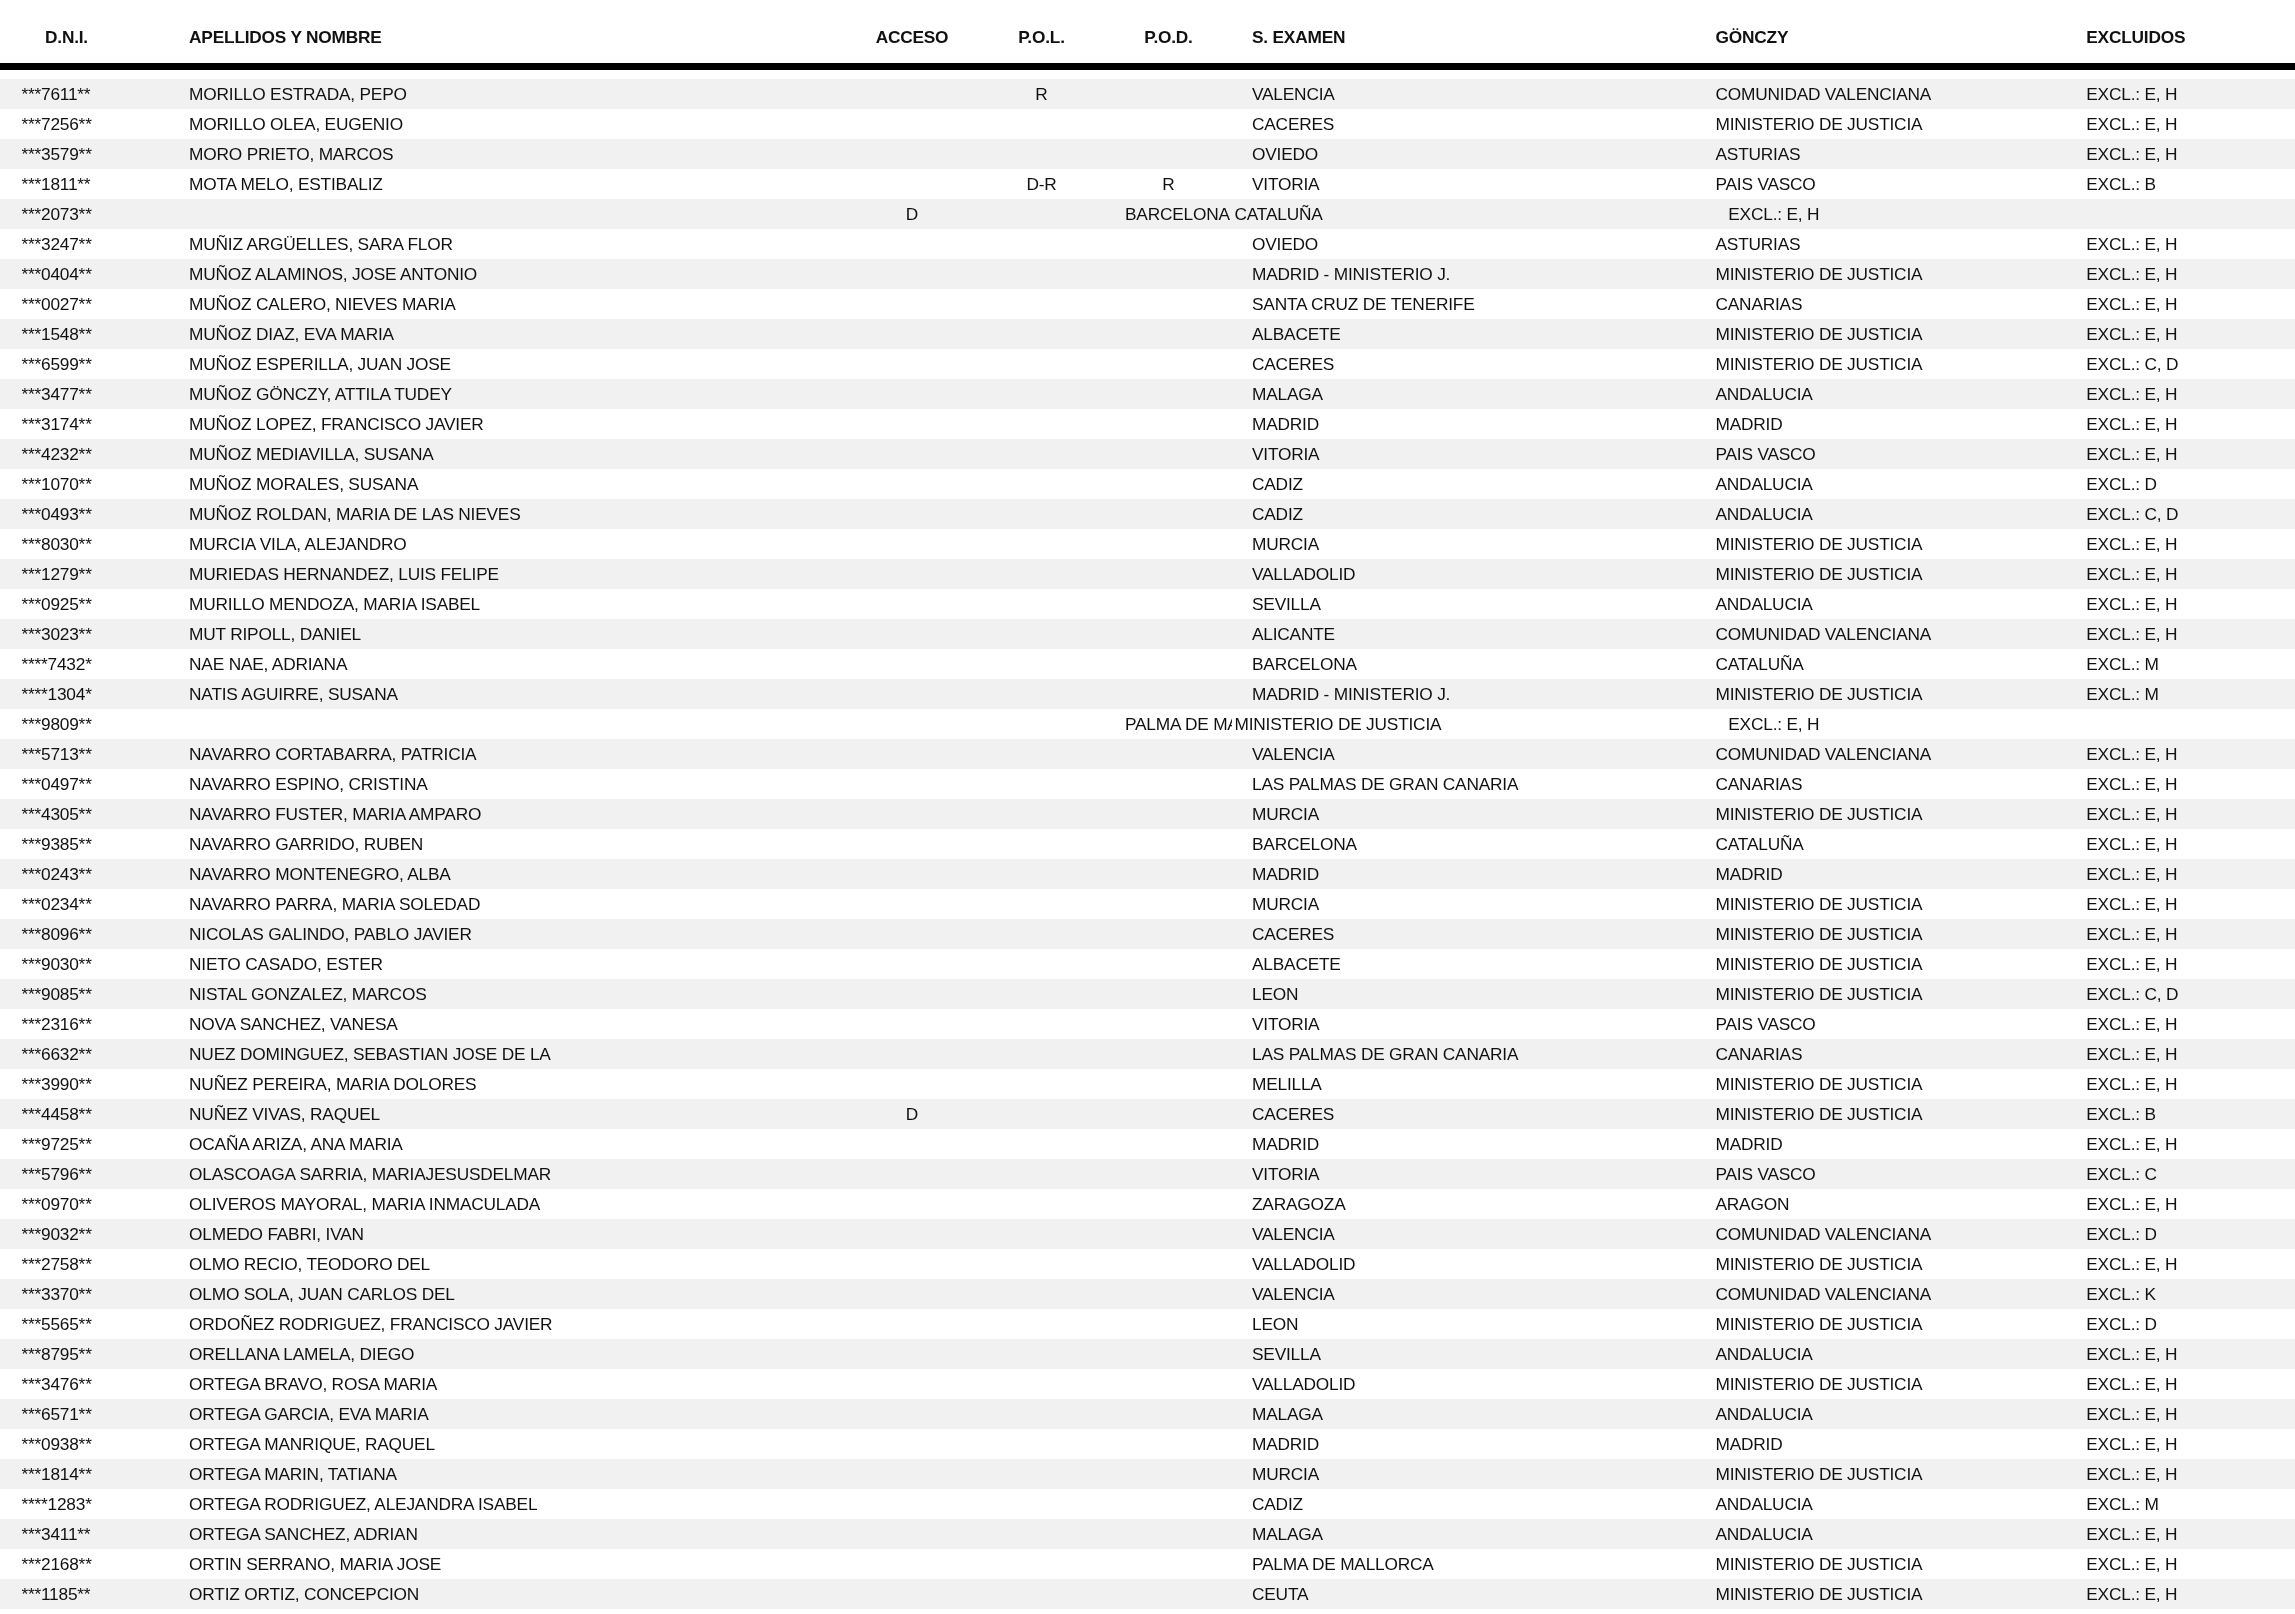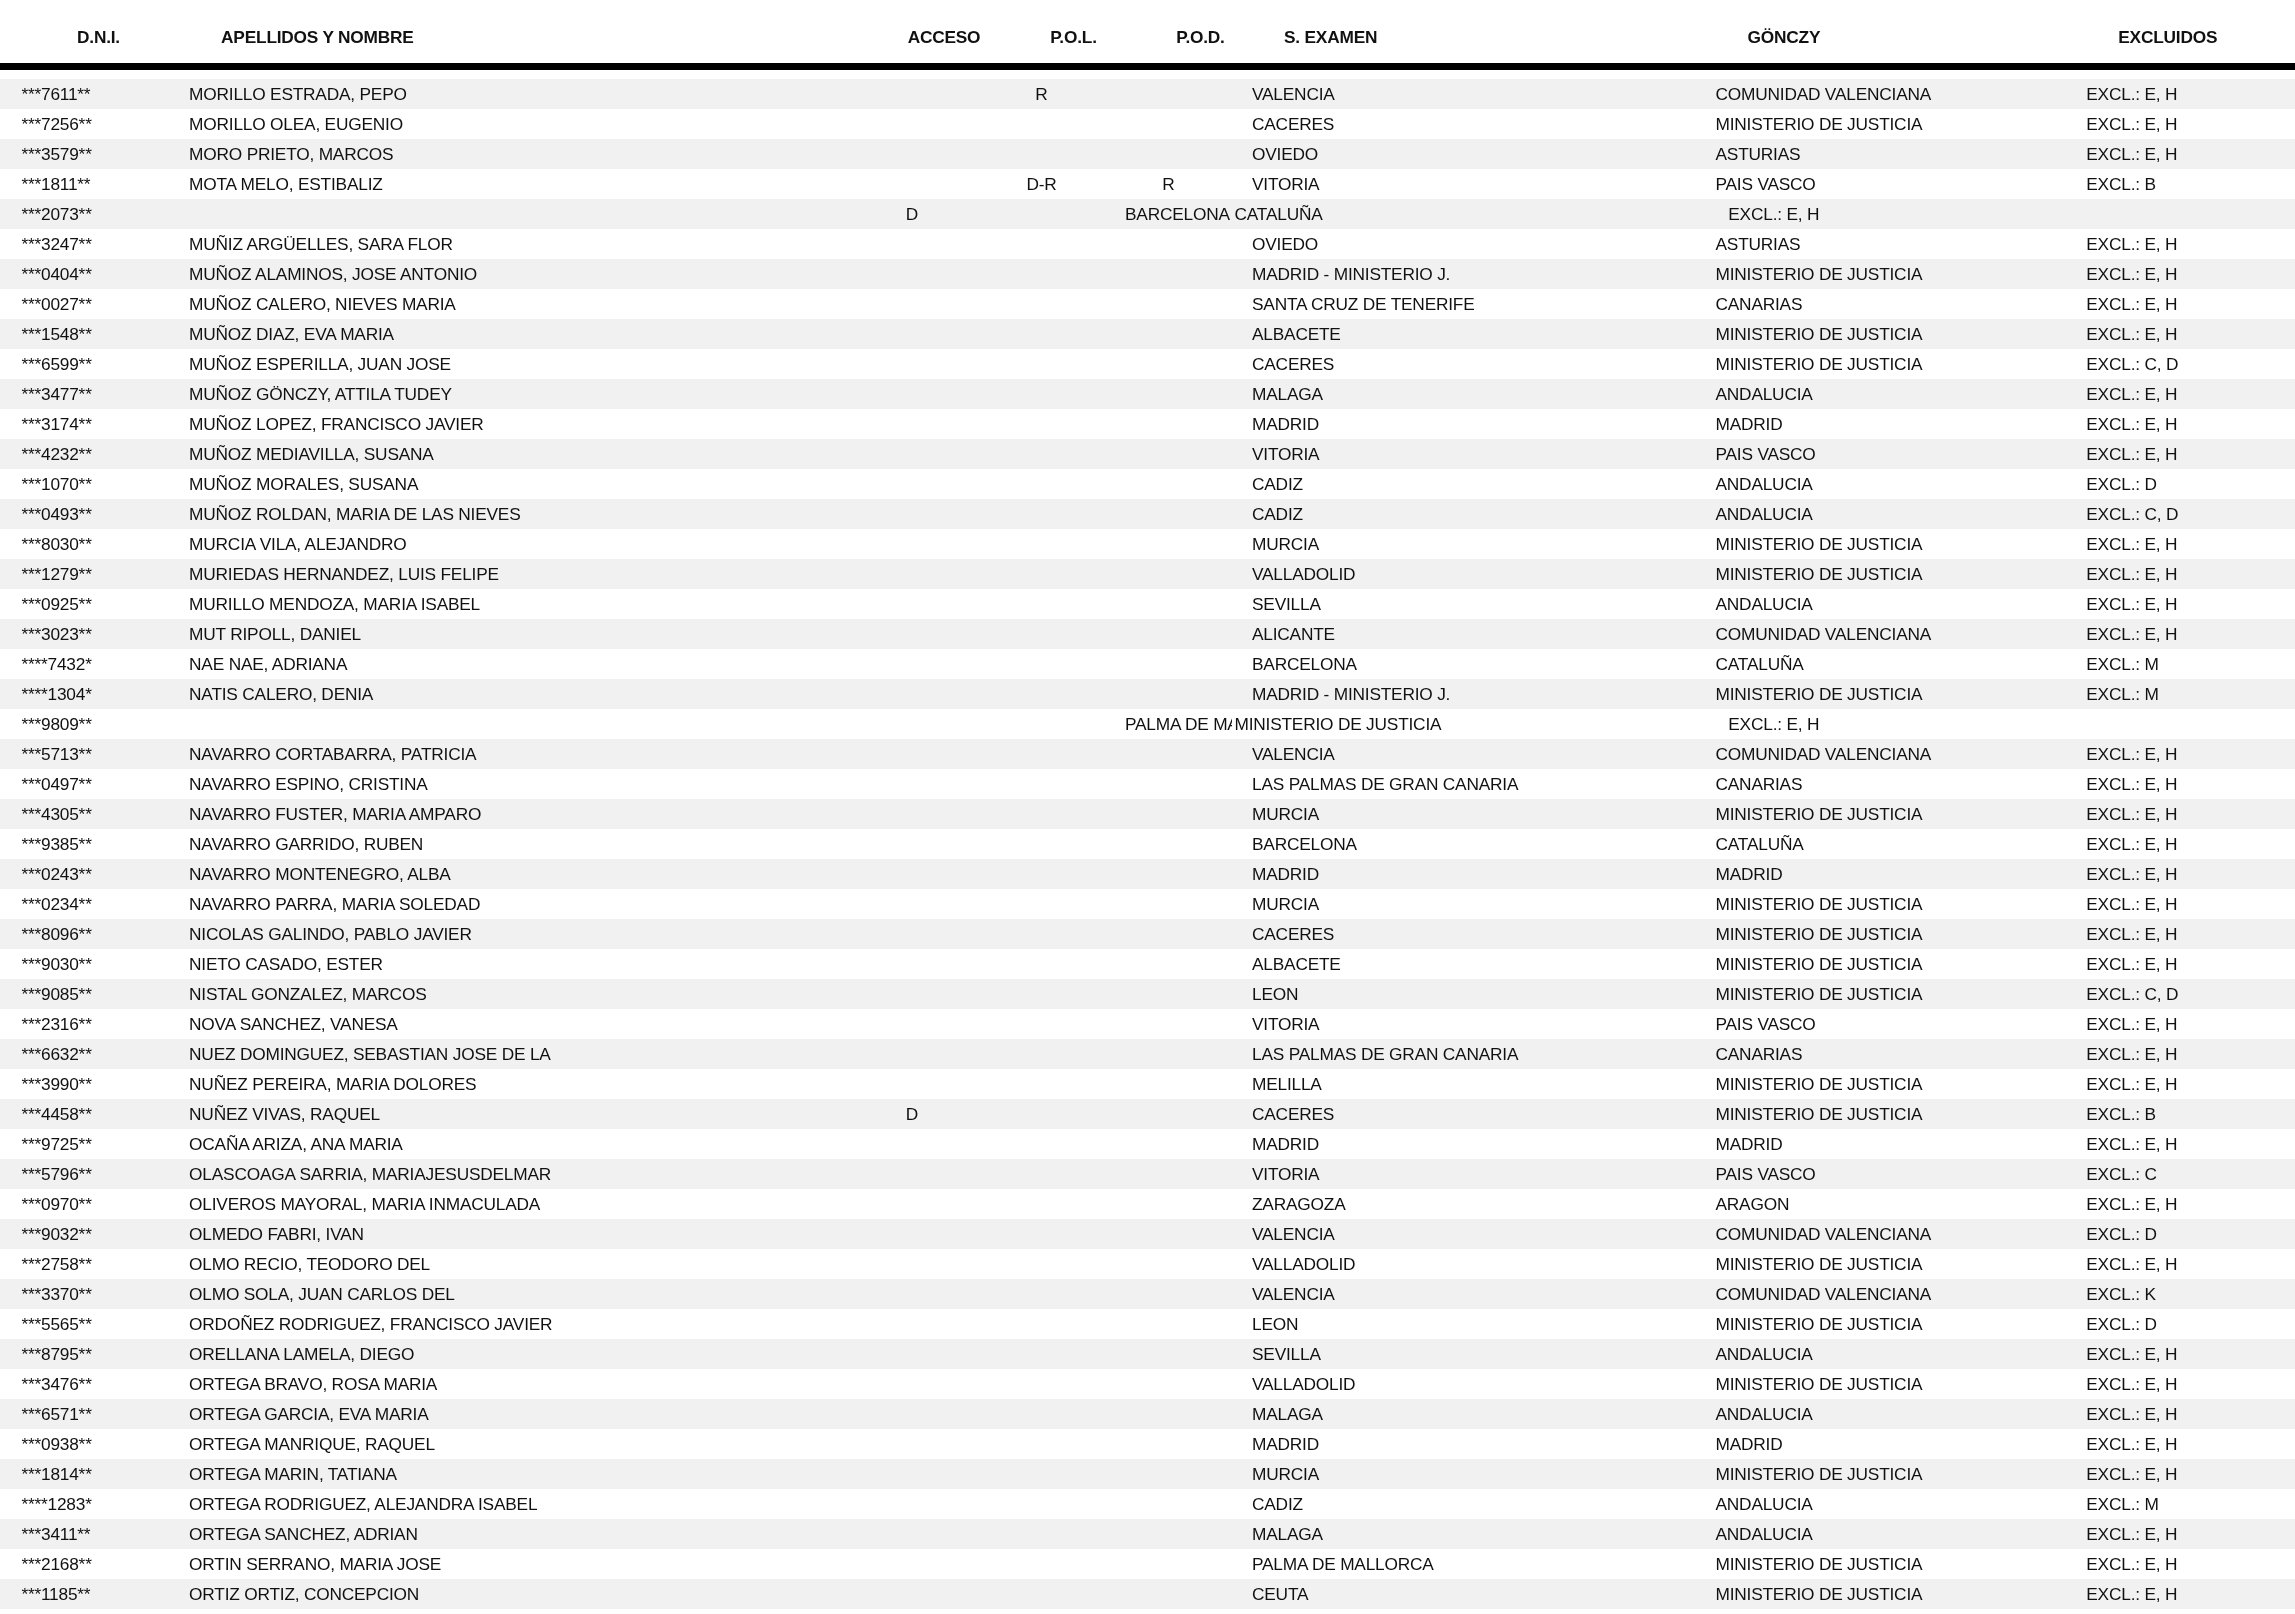--- a/index.html
+++ b/index.html
@@ -26,21 +26,20 @@
   .grid-row {
     display: grid;
     grid-template-columns: 164px 682px 132px 127px 127px 481px 358px 224px;
     width: 100%;
   }
   
   .thead {
     height: 70px;
     border-bottom: 7.4px solid var(--rule);
     align-items: end;
-    padding-left: 32px;
   }
   .th {
     font-weight: bold;
     font-size: 25px;
     line-height: 1;
     padding-bottom: 11.5px;
     letter-spacing: -0.2px;
     white-space: nowrap;
   }
   .spacer { height: 9px; }
@@ -301,21 +300,21 @@
     <div class="cell c-acceso"></div>
     <div class="cell c-pol"></div>
     <div class="cell c-pod"></div>
     <div class="cell c-examen">BARCELONA</div>
     <div class="cell c-ambito">CATALUÑA</div>
     <div class="cell c-excluidos">EXCL.: M</div>
   </div>
 
   <div class="grid-row row">
     <div class="cell c-dni">****1304*</div>
-    <div class="cell c-name">NATIS CALERO, DENIA</div>
+    <div class="cell c-name">NATIS AGUIRRE, SUSANA</div>
     <div class="cell c-acceso"></div>
     <div class="cell c-pol"></div>
     <div class="cell c-pod"></div>
     <div class="cell c-examen">MADRID - MINISTERIO J.</div>
     <div class="cell c-ambito">MINISTERIO DE JUSTICIA</div>
     <div class="cell c-excluidos">EXCL.: M</div>
   </div>
 
   <div class="grid-row row">
     <div class="cell c-dni">***9809**</div>

